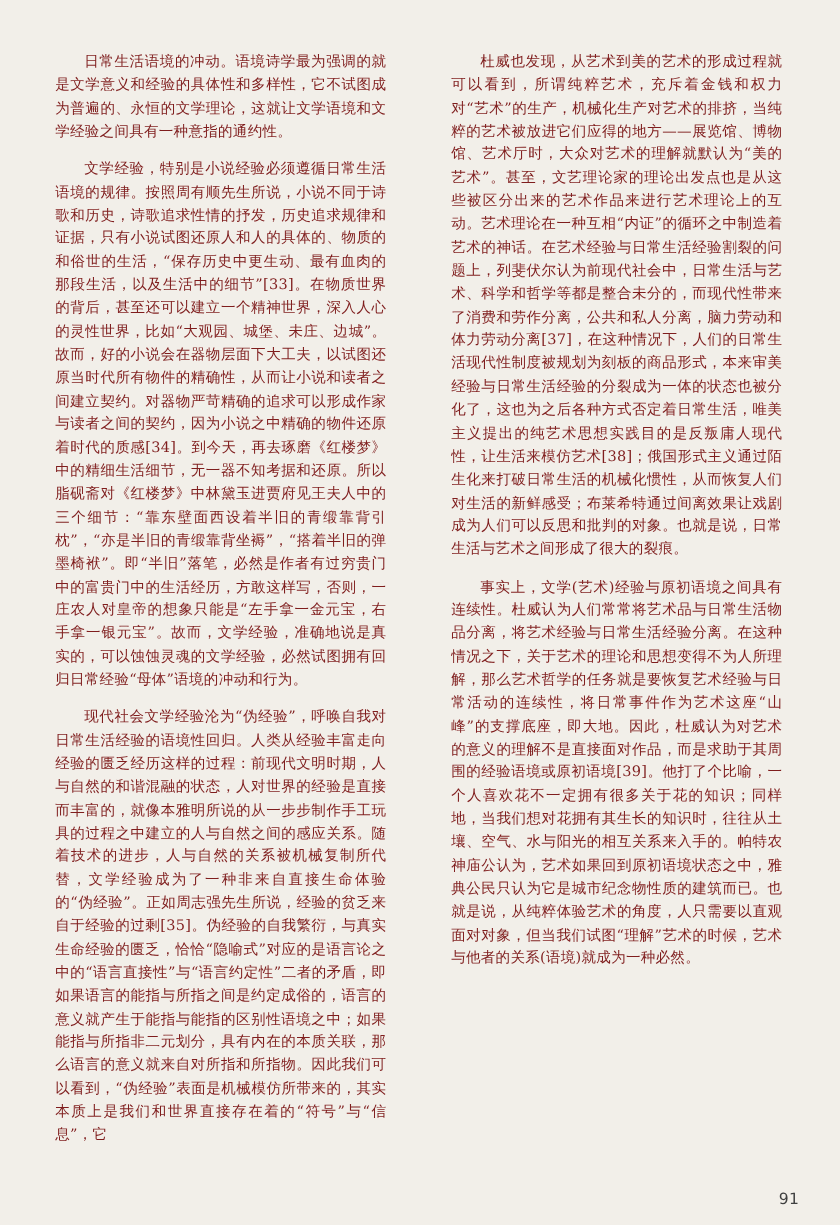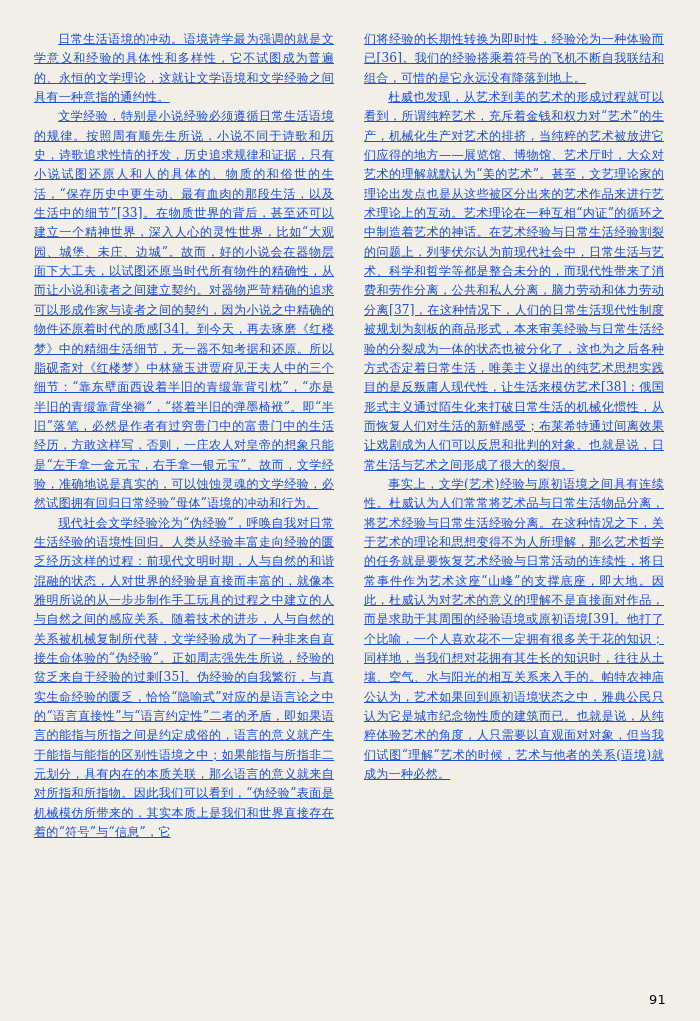--- a/index.html
+++ b/index.html
@@ -25,56 +25,54 @@
     display: flex;
     flex-direction: row;
     gap: 30px;
     height: 940px;
   }
   .col {
     width: 300px;
     flex: 0 0 300px;
   }
   p {
-    margin: 0;
+    margin: 12px;
     font-size: 12.1px;
     line-height: 19.35px;
     text-align: justify;
     text-justify: inter-character;
     text-indent: 2em;
     letter-spacing: 0.02em;
-    color: #1d4ed8;
-    text-decoration: underline;
+    color: #7f1d1d;
   }
   p.noindent {
     text-indent: 0;
   }
   .page-number {
     position: absolute;
     right: 34px;
     bottom: 14px;
     font-size: 13px;
     font-family: "DejaVu Sans", "Liberation Sans", sans-serif;
-    color: #000000;
+    color: #404040;
     letter-spacing: 0.02em;
   }
 </style>
 </head>
 <body>
 
 <div class="page">
   <div class="columns">
 
     <div class="col">
       <p>日常生活语境的冲动。语境诗学最为强调的就是文学意义和经验的具体性和多样性，它不试图成为普遍的、永恒的文学理论，这就让文学语境和文学经验之间具有一种意指的通约性。</p>
       <p>文学经验，特别是小说经验必须遵循日常生活语境的规律。按照周有顺先生所说，小说不同于诗歌和历史，诗歌追求性情的抒发，历史追求规律和证据，只有小说试图还原人和人的具体的、物质的和俗世的生活，“保存历史中更生动、最有血肉的那段生活，以及生活中的细节”[33]。在物质世界的背后，甚至还可以建立一个精神世界，深入人心的灵性世界，比如“大观园、城堡、未庄、边城”。故而，好的小说会在器物层面下大工夫，以试图还原当时代所有物件的精确性，从而让小说和读者之间建立契约。对器物严苛精确的追求可以形成作家与读者之间的契约，因为小说之中精确的物件还原着时代的质感[34]。到今天，再去琢磨《红楼梦》中的精细生活细节，无一器不知考据和还原。所以脂砚斋对《红楼梦》中林黛玉进贾府见王夫人中的三个细节：“靠东壁面西设着半旧的青缎靠背引枕”，“亦是半旧的青缎靠背坐褥”，“搭着半旧的弹墨椅袱”。即“半旧”落笔，必然是作者有过穷贵门中的富贵门中的生活经历，方敢这样写，否则，一庄农人对皇帝的想象只能是“左手拿一金元宝，右手拿一银元宝”。故而，文学经验，准确地说是真实的，可以蚀蚀灵魂的文学经验，必然试图拥有回归日常经验“母体”语境的冲动和行为。</p>
       <p>现代社会文学经验沦为“伪经验”，呼唤自我对日常生活经验的语境性回归。人类从经验丰富走向经验的匮乏经历这样的过程：前现代文明时期，人与自然的和谐混融的状态，人对世界的经验是直接而丰富的，就像本雅明所说的从一步步制作手工玩具的过程之中建立的人与自然之间的感应关系。随着技术的进步，人与自然的关系被机械复制所代替，文学经验成为了一种非来自直接生命体验的“伪经验”。正如周志强先生所说，经验的贫乏来自于经验的过剩[35]。伪经验的自我繁衍，与真实生命经验的匮乏，恰恰“隐喻式”对应的是语言论之中的“语言直接性”与“语言约定性”二者的矛盾，即如果语言的能指与所指之间是约定成俗的，语言的意义就产生于能指与能指的区别性语境之中；如果能指与所指非二元划分，具有内在的本质关联，那么语言的意义就来自对所指和所指物。因此我们可以看到，“伪经验”表面是机械模仿所带来的，其实本质上是我们和世界直接存在着的“符号”与“信息”，它</p>
     </div>
 
     <div class="col">
-      <p class="noindent">们将经验的长期性转换为即时性，经验沦为一种体验而已[36]。我们的经验搭乘着符号的飞机不断自我联结和组合，可惜的是它永远没有降落到地上。</p>
       <p>杜威也发现，从艺术到美的艺术的形成过程就可以看到，所谓纯粹艺术，充斥着金钱和权力对“艺术”的生产，机械化生产对艺术的排挤，当纯粹的艺术被放进它们应得的地方——展览馆、博物馆、艺术厅时，大众对艺术的理解就默认为“美的艺术”。甚至，文艺理论家的理论出发点也是从这些被区分出来的艺术作品来进行艺术理论上的互动。艺术理论在一种互相“内证”的循环之中制造着艺术的神话。在艺术经验与日常生活经验割裂的问题上，列斐伏尔认为前现代社会中，日常生活与艺术、科学和哲学等都是整合未分的，而现代性带来了消费和劳作分离，公共和私人分离，脑力劳动和体力劳动分离[37]，在这种情况下，人们的日常生活现代性制度被规划为刻板的商品形式，本来审美经验与日常生活经验的分裂成为一体的状态也被分化了，这也为之后各种方式否定着日常生活，唯美主义提出的纯艺术思想实践目的是反叛庸人现代性，让生活来模仿艺术[38]；俄国形式主义通过陌生化来打破日常生活的机械化惯性，从而恢复人们对生活的新鲜感受；布莱希特通过间离效果让戏剧成为人们可以反思和批判的对象。也就是说，日常生活与艺术之间形成了很大的裂痕。</p>
       <p>事实上，文学(艺术)经验与原初语境之间具有连续性。杜威认为人们常常将艺术品与日常生活物品分离，将艺术经验与日常生活经验分离。在这种情况之下，关于艺术的理论和思想变得不为人所理解，那么艺术哲学的任务就是要恢复艺术经验与日常活动的连续性，将日常事件作为艺术这座“山峰”的支撑底座，即大地。因此，杜威认为对艺术的意义的理解不是直接面对作品，而是求助于其周围的经验语境或原初语境[39]。他打了个比喻，一个人喜欢花不一定拥有很多关于花的知识；同样地，当我们想对花拥有其生长的知识时，往往从土壤、空气、水与阳光的相互关系来入手的。帕特农神庙公认为，艺术如果回到原初语境状态之中，雅典公民只认为它是城市纪念物性质的建筑而已。也就是说，从纯粹体验艺术的角度，人只需要以直观面对对象，但当我们试图“理解”艺术的时候，艺术与他者的关系(语境)就成为一种必然。</p>
     </div>
 
   </div>
   <div class="page-number">91</div>
 </div>
 
 </body></html>

